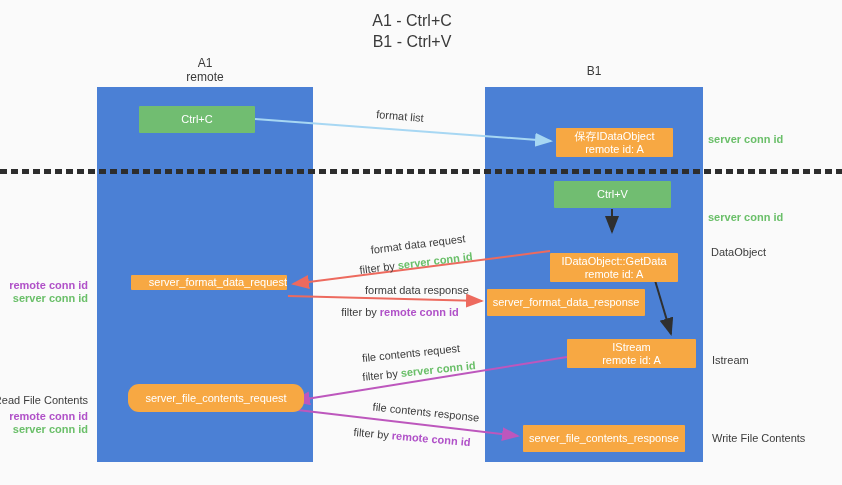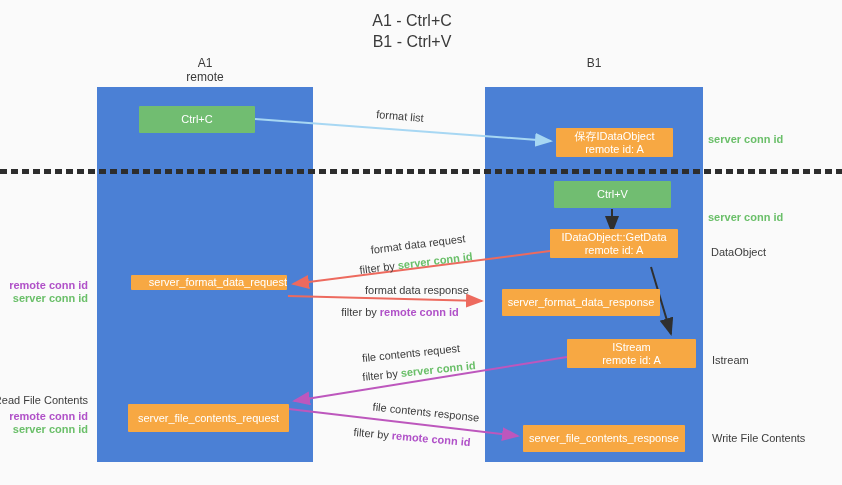--- a/index.html
+++ b/index.html
@@ -57,21 +57,21 @@
 
   <div class="abs title">
     <div>A1 - Ctrl+C</div>
     <div>B1 - Ctrl+V</div>
   </div>
 
   <div class="abs colheader" style="left:145px;">
     <div>A1</div>
     <div>remote</div>
   </div>
-  <div class="abs colheader" style="left:534px;">
+  <div class="abs colheader" style="left:534px;margin-top:8px;">
     <div>B1</div>
   </div>
 
   <div class="abs column" style="left:97px;width:216px;"></div>
   <div class="abs column" style="left:485px;width:218px;"></div>
 
   <div class="abs divider"></div>
 
   <svg class="overlay" width="842" height="485" viewBox="0 0 842 485">
     <defs>
@@ -103,39 +103,39 @@
 
   <div class="abs node orange" style="left:556px;top:128px;width:117px;height:29px;">
     <div>保存IDataObject</div>
     <div>remote id: A</div>
   </div>
 
   <div class="abs node green" style="left:554px;top:181px;width:117px;height:27px;">
     <div>Ctrl+V</div>
   </div>
 
-  <div class="abs node orange" style="left:550px;top:229px;width:128px;height:29px;">
+  <div class="abs node orange" style="left:550px;top:253px;width:128px;height:29px;">
     <div>IDataObject::GetData</div>
     <div>remote id: A</div>
   </div>
 
   <div class="abs node orange" style="left:131px;top:275px;width:156px;height:15px;align-items:flex-end;">
     <div>server_format_data_request</div>
   </div>
 
-  <div class="abs node orange" style="left:502px;top:289px;width:158px;height:27px;">
+  <div class="abs node orange" style="left:487px;top:289px;width:158px;height:27px;">
     <div>server_format_data_response</div>
   </div>
 
   <div class="abs node orange" style="left:567px;top:339px;width:129px;height:29px;">
     <div>IStream</div>
     <div>remote id: A</div>
   </div>
 
-  <div class="abs node orange" style="left:128px;top:404px;width:161px;height:28px;">
+  <div class="abs node orange" style="left:128px;top:384px;width:176px;height:28px;border-radius:11px;">
     <div>server_file_contents_request</div>
   </div>
 
   <div class="abs node orange" style="left:523px;top:425px;width:162px;height:27px;justify-content:center;">
     <div>server_file_contents_response</div>
   </div>
 
   <div class="abs flowlbl" style="left:400px;top:116px;transform:translate(-50%,-50%) rotate(5deg);">format list</div>
 
   <div class="abs flowlbl" style="left:418px;top:244px;transform:translate(-50%,-50%) rotate(-7deg);">format data request</div>

